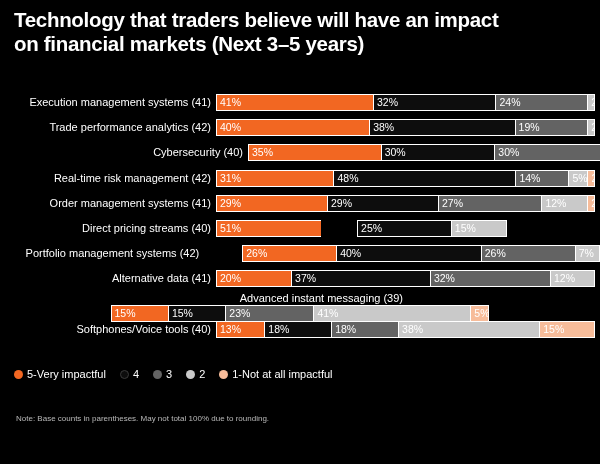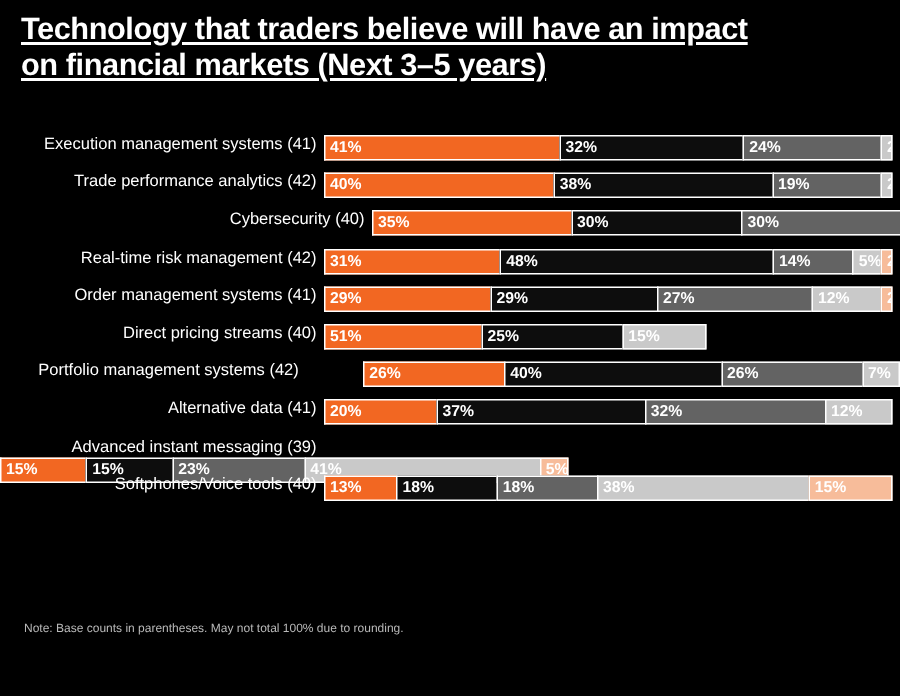--- a/index.html
+++ b/index.html
@@ -26,37 +26,37 @@
     position: absolute;
     left: 14px;
     top: 8px;
     width: 578px;
     font-size: 20.5px;
     font-weight: bold;
     line-height: 24px;
     letter-spacing: -0.3px;
     color: #ffffff;
     white-space: pre-line;
-    text-decoration: underline;
   }
 
   
   .plot {
     position: absolute;
     left: 0;
     top: 90px;
     width: 600px;
     height: 256px;
   }
   .row {
     position: absolute;
     left: 0;
     width: 600px;
     height: 25.2px;
     display: flex;
+    align-items: center;
   }
   .row-label {
     width: 216px;
     padding-right: 5px;
     box-sizing: border-box;
     text-align: right;
     font-size: 11px;
     line-height: 13px;
     color: #ffffff;
     white-space: nowrap;
@@ -81,21 +81,21 @@
     overflow: hidden;
   }
   .seg:last-child {
     border-right: 1px solid #ffffff;
   }
   .seg-label {
     font-size: 10.5px;
     line-height: 11px;
     padding-left: 3px;
     white-space: nowrap;
-    font-weight: bold;
+    font-weight: normal;
   }
   .seg.c5 { background: #F26722; }
   .seg.c5 .seg-label { color: #ffffff; }
   .seg.c4 { background: #0D0D0D; }
   .seg.c4 .seg-label { color: #ffffff; }
   .seg.c3 { background: #636363; }
   .seg.c3 .seg-label { color: #ffffff; }
   .seg.c2 { background: #C9C9C9; }
   .seg.c2 .seg-label { color: #ffffff; }
   .seg.c1 { background: #F7BC9A; }
@@ -241,21 +241,21 @@
             <span class="seg-label">2%</span>
           </div>
         </div>
       </div>
       <div class="row" style="top: 126px;">
         <div class="row-label">Direct pricing streams (40)</div>
         <div class="bar">
           <div class="seg c5" style="width: 27.7228%;">
             <span class="seg-label">51%</span>
           </div>
-          <div class="seg c4" style="width: 24.7525%;">
+          <div class="seg c4" style="width: 24.7525%; margin-left: 36px;">
             <span class="seg-label">25%</span>
           </div>
           <div class="seg c2" style="width: 14.8515%;">
             <span class="seg-label">15%</span>
           </div>
         </div>
       </div>
       <div class="row" style="top: 151.2px; gap: 38px;">
         <div class="row-label">Portfolio management systems (42)</div>
         <div class="bar">
@@ -325,18 +325,40 @@
           <div class="seg c2" style="width: 37.2549%;">
             <span class="seg-label">38%</span>
           </div>
           <div class="seg c1" style="width: 14.7059%;">
             <span class="seg-label">15%</span>
           </div>
         </div>
       </div>
     </div>
 
+  <div class="legend" id="legend">
+      <div class="legend-item">
+        <span class="legend-dot d5"></span>
+        <span>5-Very impactful</span>
+      </div>
+      <div class="legend-item">
+        <span class="legend-dot d4"></span>
+        <span>4</span>
+      </div>
+      <div class="legend-item">
+        <span class="legend-dot d3"></span>
+        <span>3</span>
+      </div>
+      <div class="legend-item">
+        <span class="legend-dot d2"></span>
+        <span>2</span>
+      </div>
+      <div class="legend-item">
+        <span class="legend-dot d1"></span>
+        <span>1-Not at all impactful</span>
+      </div>
+    </div>
 
   <div class="notes">
     <div>Note: Base counts in parentheses. May not total 100% due to rounding.</div>
   </div>
 
 </div>
 
 </body></html>

